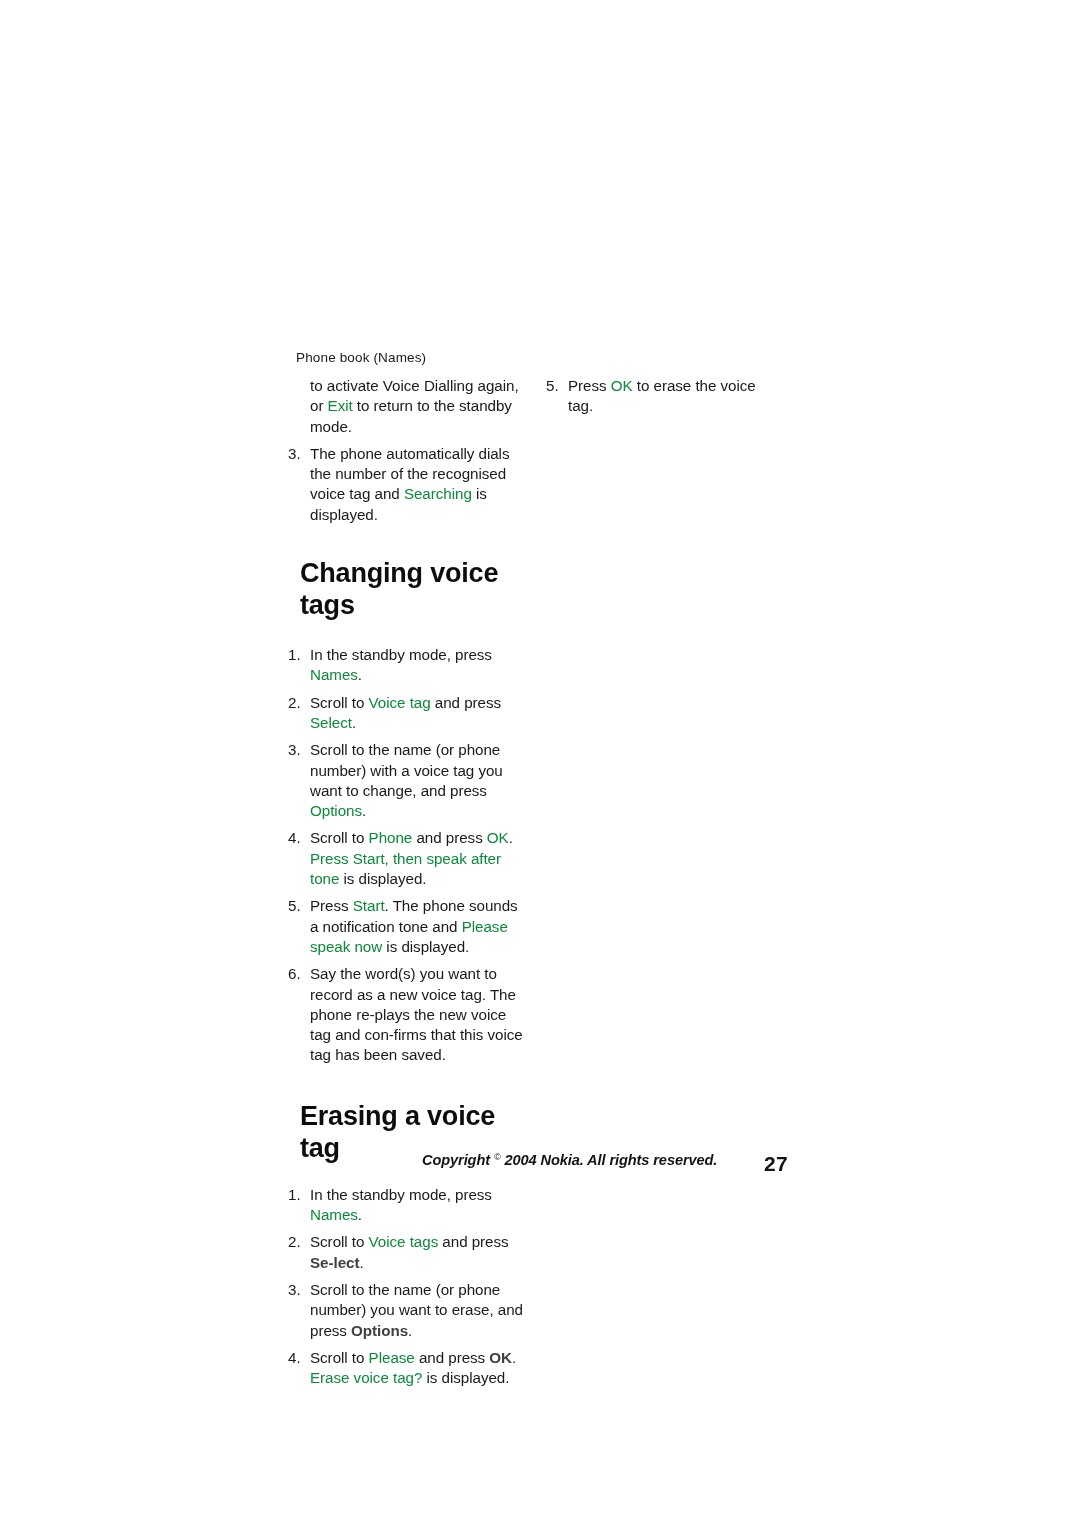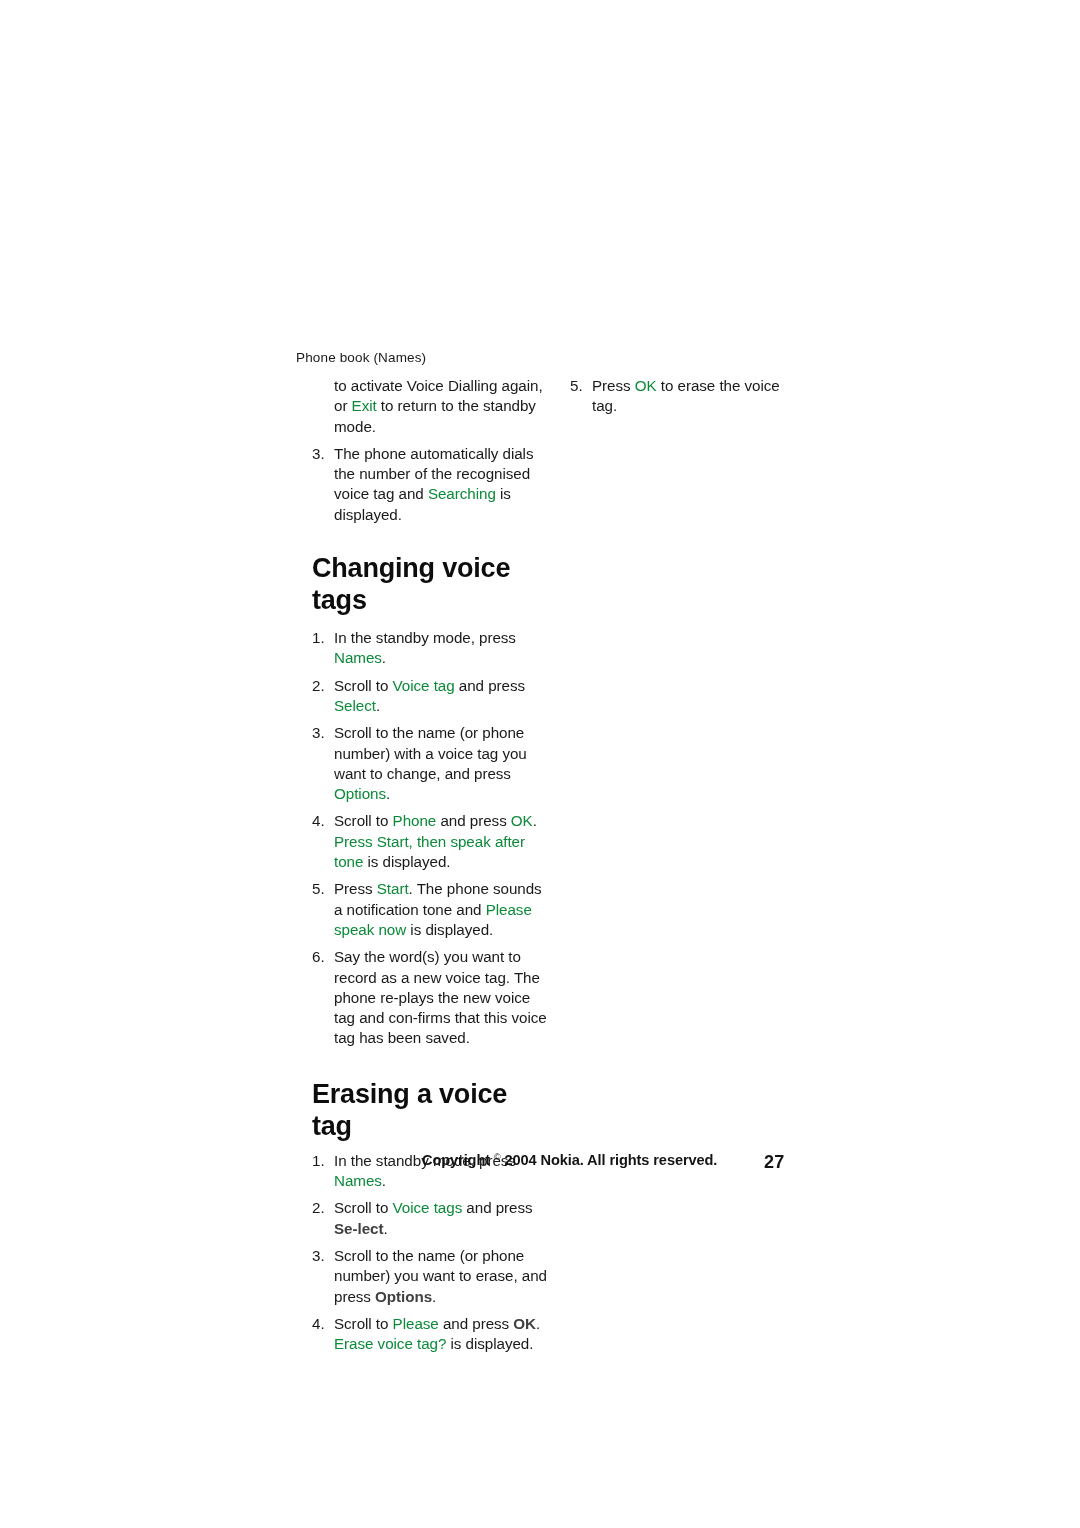--- a/index.html
+++ b/index.html
@@ -34,36 +34,36 @@
     text-align: left;
     font-size: 13.5px;
     line-height: 16px;
     letter-spacing: 0.15px;
     color: #1a1a1a;
   }
 
   
   .content {
     position: absolute;
-    left: 312px;
+    left: 288px;
     top: 376px;
     width: 504px;
     height: 760px;
   }
   .col {
     position: absolute;
     top: 0;
     width: 238px;
   }
   .col-left  { left: 0px; }
   .col-right { left: 258px; }
 
   
   h2.section-heading {
-    margin: 0;
+    margin: 12px;
     font-size: 27px;
     font-weight: bold;
     letter-spacing: -0.2px;
     line-height: 32px;
     color: #0d0d0d;
   }
   .heading-changing { padding-top: 20px; padding-bottom: 12px; }
   .heading-erasing  { padding-top: 22px; padding-bottom: 9px; }
 
   
@@ -118,31 +118,32 @@
   }
   .footer-copy {
     position: absolute;
     left: 126px;
     top: 0;
     font-size: 14.6px;
     font-weight: bold;
     letter-spacing: -0.1px;
     color: #141414;
     white-space: nowrap;
+    font-style: italic;
   }
   .footer-copy sup {
     font-size: 9px;
     vertical-align: 5px;
     font-weight: normal;
   }
   .footer-pageno {
     position: absolute;
     left: 468px;
     top: 0;
-    font-size: 18px;
+    font-size: 21px;
     font-weight: bold;
     letter-spacing: 0.3px;
     color: #141414;
   }
 </style>
 </head>
 <body>
 
 <div class="page">
 

